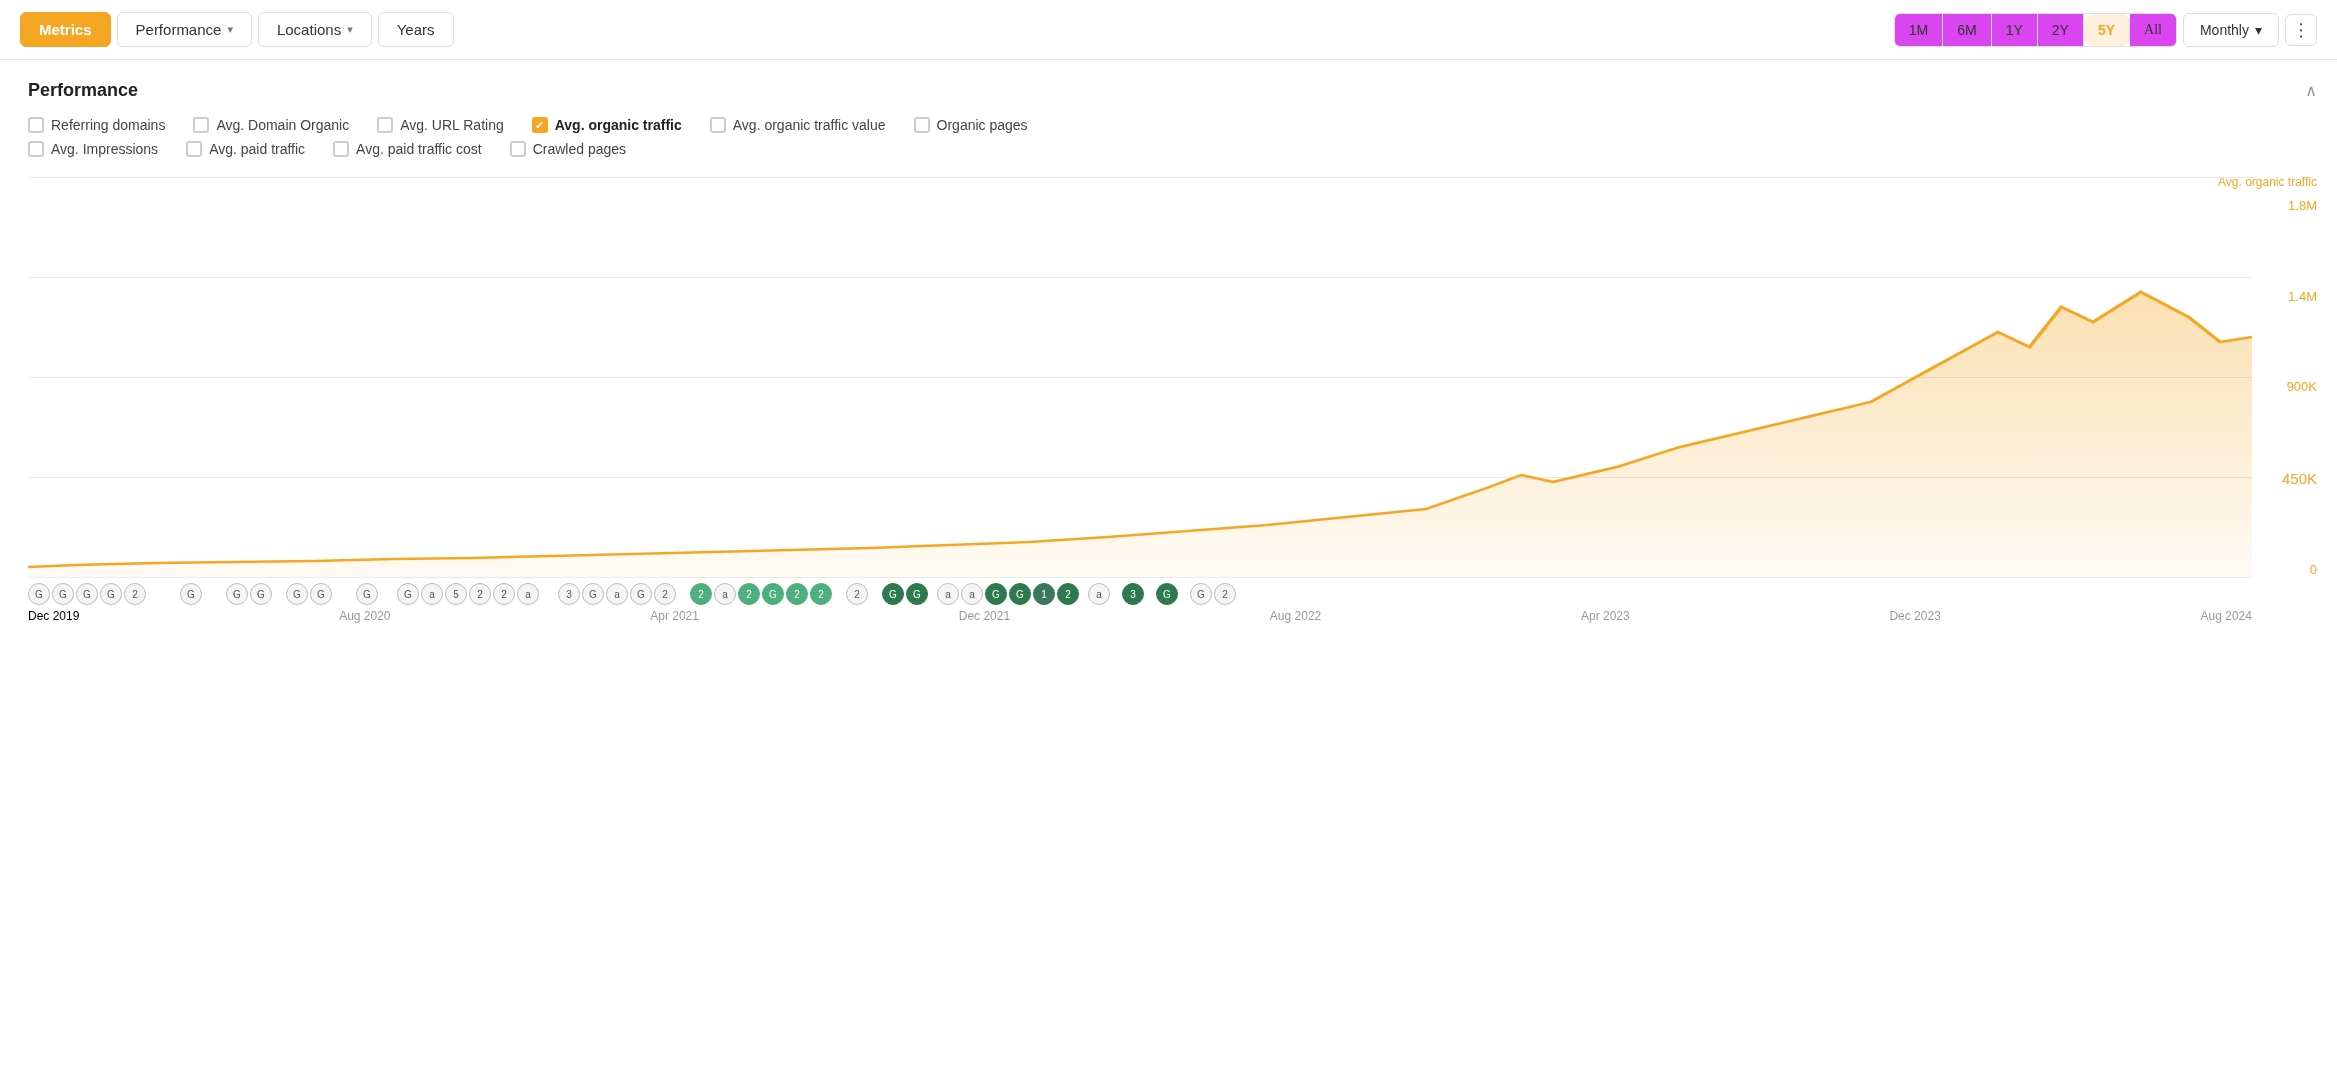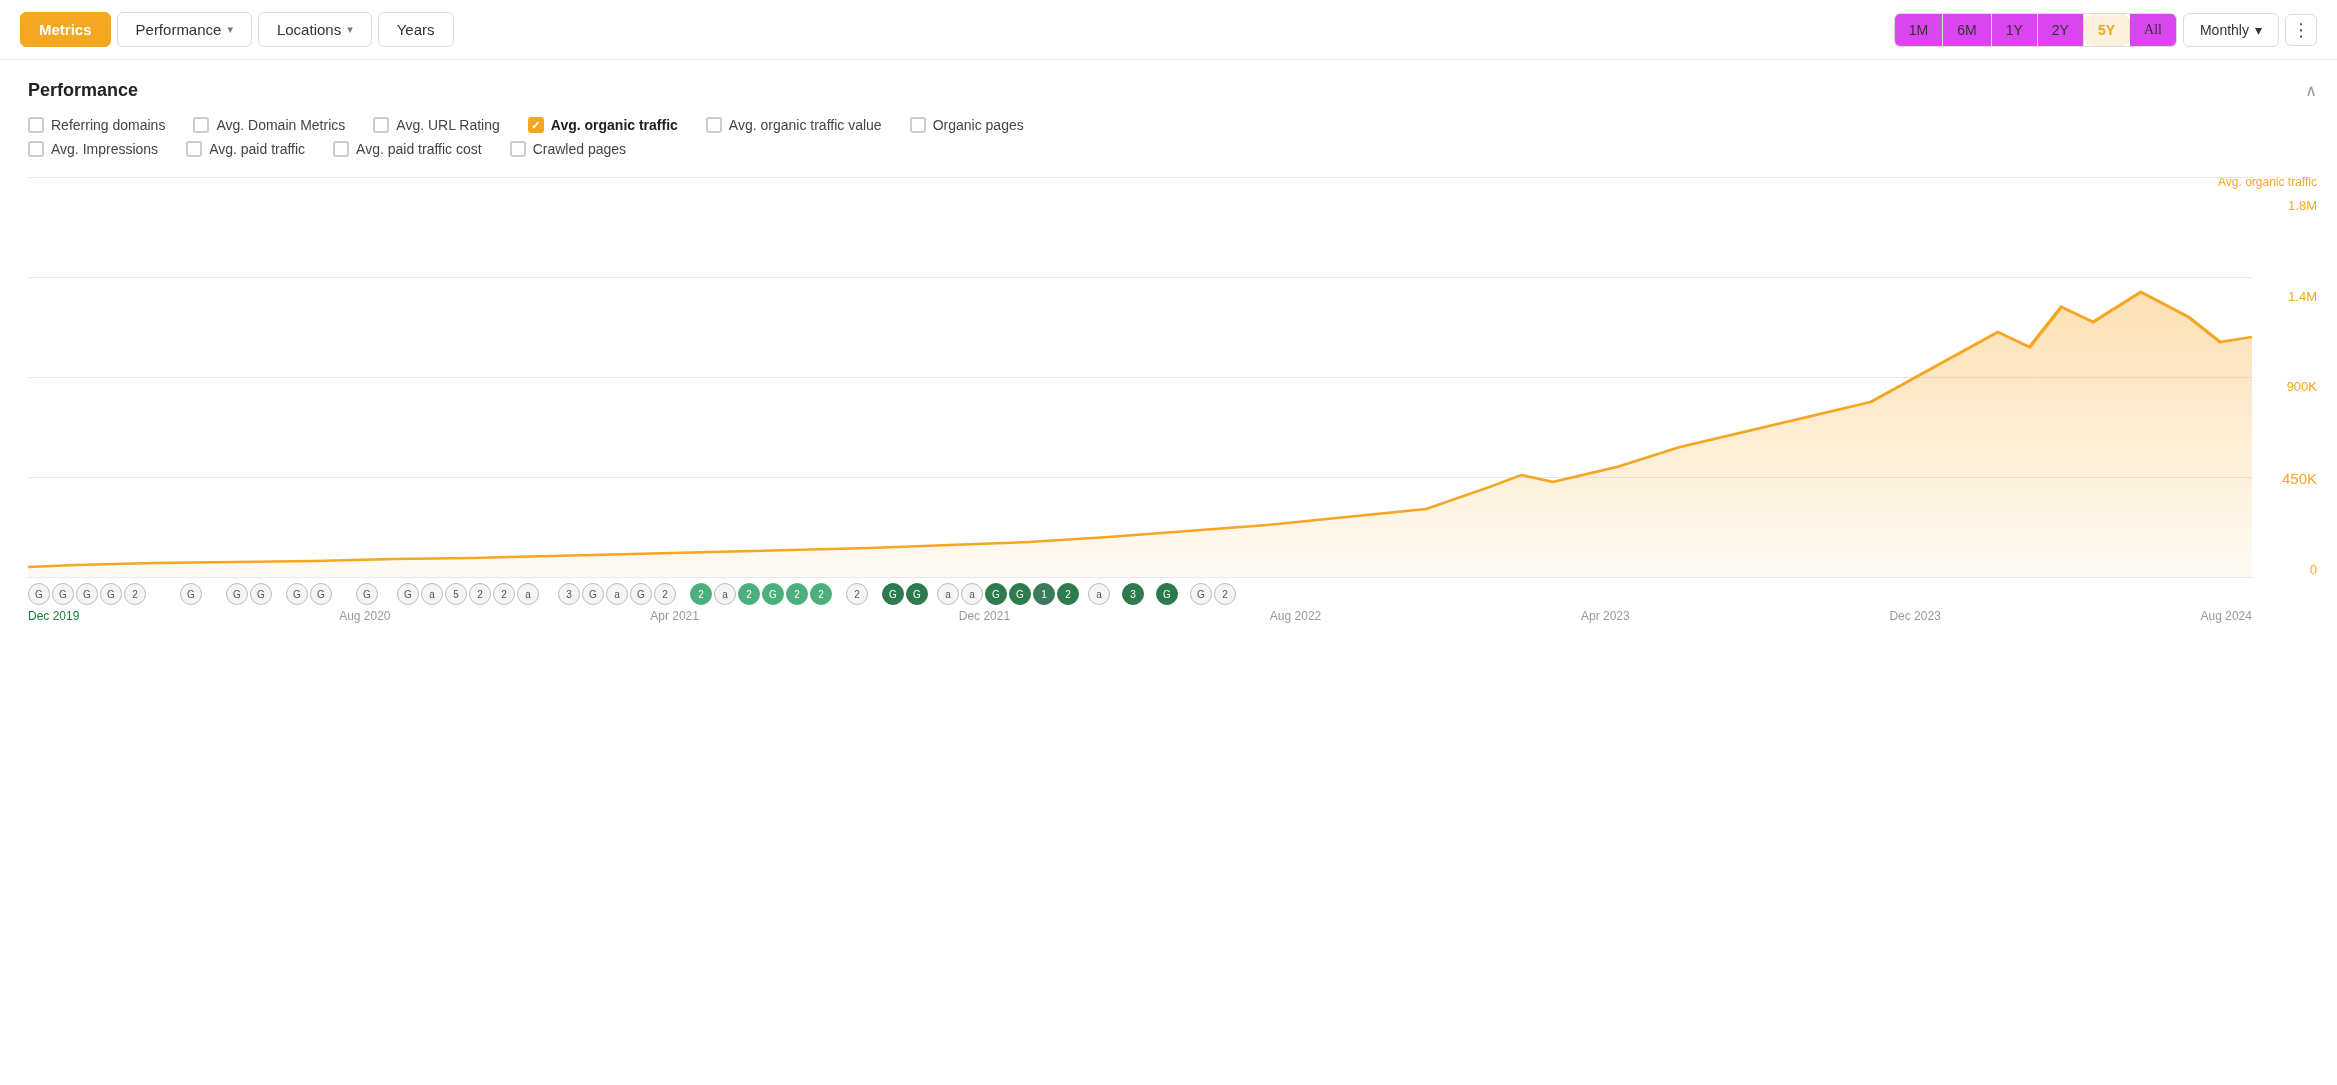--- a/index.html
+++ b/index.html
@@ -271,21 +271,21 @@
     <span class="chevron-up">∧</span>
   </div>
 
   <div class="metrics-row">
     <div class="metric-item">
       <div class="checkbox"></div>
       <span class="metric-label">Referring domains</span>
     </div>
     <div class="metric-item">
       <div class="checkbox"></div>
-      <span class="metric-label">Avg. Domain Metrics</span>
+      <span class="metric-label">Avg. Domain Organic</span>
     </div>
     <div class="metric-item">
       <div class="checkbox"></div>
       <span class="metric-label">Avg. URL Rating</span>
     </div>
     <div class="metric-item">
       <div class="checkbox checked"></div>
       <span class="metric-label bold-active">Avg. organic traffic</span>
     </div>
     <div class="metric-item">
@@ -436,21 +436,21 @@
         <div class="event-dot green">3</div>
         <div style="width:8px;"></div>
         <div class="event-dot green">G</div>
         <div style="width:8px;"></div>
 
         <div class="event-dot">G</div>
         <div class="event-dot">2</div>
       </div>
 
       <div style="display: flex; justify-content: space-between; padding: 0 0;">
-        <span style="font-size: 12px; color: #15803d;">Dec 2019</span>
+        <span style="font-size: 12px; color: #000000;">Dec 2019</span>
         <span style="font-size: 12px; color: #999;">Aug 2020</span>
         <span style="font-size: 12px; color: #999;">Apr 2021</span>
         <span style="font-size: 12px; color: #999;">Dec 2021</span>
         <span style="font-size: 12px; color: #999;">Aug 2022</span>
         <span style="font-size: 12px; color: #999;">Apr 2023</span>
         <span style="font-size: 12px; color: #999;">Dec 2023</span>
         <span style="font-size: 12px; color: #999;">Aug 2024</span>
       </div>
     </div>
   </div>

